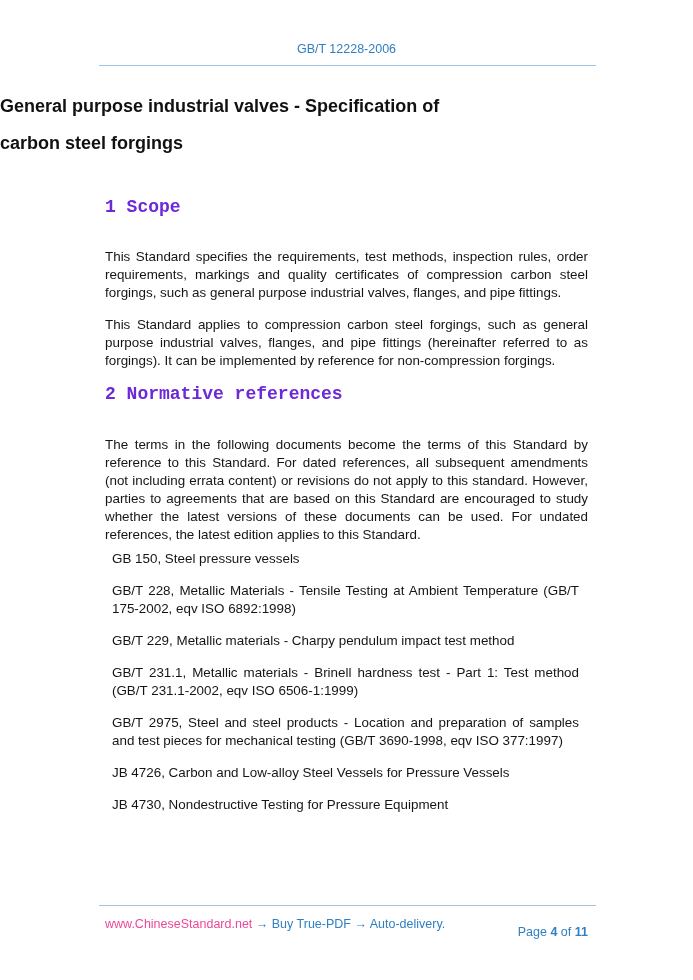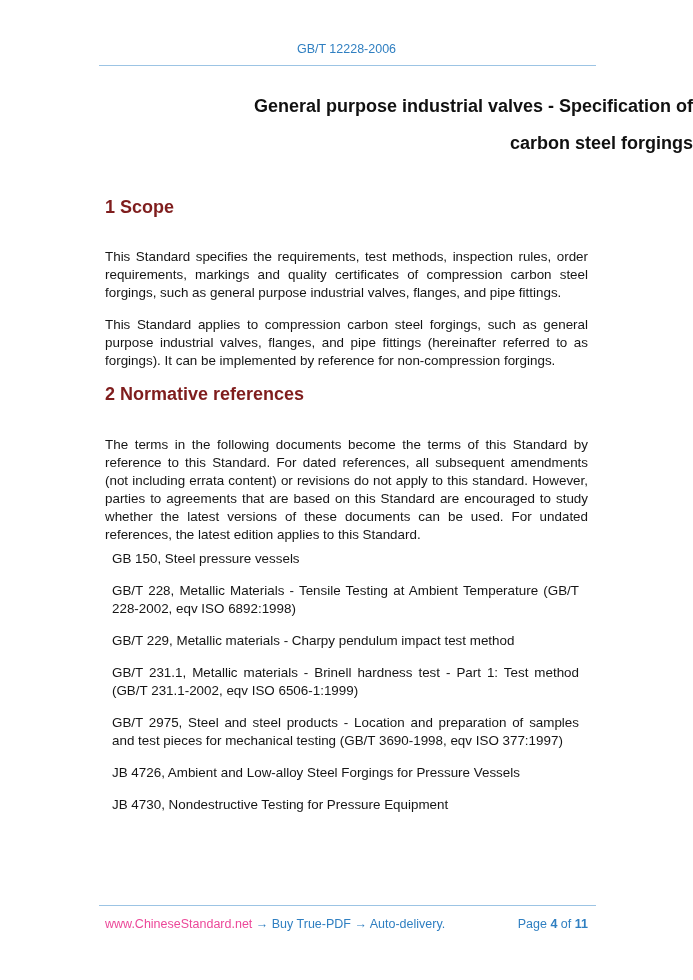--- a/index.html
+++ b/index.html
@@ -35,41 +35,42 @@
       left: 99px;
       width: 497px;
       height: 1px;
       background: #9cc4e4;
     }
     .title {
       position: absolute;
       top: 88px;
       left: 0;
       width: 693px;
-      text-align: right;
+      text-align: left;
       font-weight: bold;
       font-size: 18px;
       line-height: 37px;
       color: #111;
     }
     .content {
       position: absolute;
       left: 105px;
       width: 483px;
       font-size: 13.4px;
       line-height: 18px;
       color: #151515;
       margin-top: 8px;
     }
     .h1 {
       position: absolute;
       left: 105px;
       font-weight: bold;
       font-size: 18px;
-      color: #7f1d1d;
+      color: #6d28d9;
+      font-family: Liberation Mono, monospace;
     }
     .para {
       text-align: justify;
       margin: 0;
     }
     .ref-list {
       position: absolute;
       left: 112px;
       width: 467px;
       font-size: 13.4px;
@@ -96,21 +97,21 @@
       font-size: 12.5px;
       color: #2f7fc1;
     }
     .footer a {
       color: #ec4899;
       margin-top: 37px;
     }
     .footer .page-num {
       position: absolute;
       right: 0;
-      top: 0;
+      top: 8px;
     }
     .footer .page-num b {
       font-weight: bold;
     }
   </style>
 </head>
 <body>
 
 <div class="page">
 
@@ -133,25 +134,25 @@
   </div>
 
   <div class="h1" style="top:384px;">2 Normative references</div>
 
   <div class="content" style="top:428px;">
     <p class="para">The terms in the following documents become the terms of this Standard by reference to this Standard. For dated references, all subsequent amendments (not including errata content) or revisions do not apply to this standard. However, parties to agreements that are based on this Standard are encouraged to study whether the latest versions of these documents can be used. For undated references, the latest edition applies to this Standard.</p>
   </div>
 
   <div class="ref-list" style="top:550px;">
     <p class="ref-item">GB 150, Steel pressure vessels</p>
-    <p class="ref-item">GB/T 228, Metallic Materials - Tensile Testing at Ambient Temperature (GB/T 228-2002, eqv ISO 6892:1998)</p>
+    <p class="ref-item">GB/T 228, Metallic Materials - Tensile Testing at Ambient Temperature (GB/T 175-2002, eqv ISO 6892:1998)</p>
     <p class="ref-item">GB/T 229, Metallic materials - Charpy pendulum impact test method</p>
     <p class="ref-item">GB/T 231.1, Metallic materials - Brinell hardness test - Part 1: Test method (GB/T 231.1-2002, eqv ISO 6506-1:1999)</p>
     <p class="ref-item">GB/T 2975, Steel and steel products - Location and preparation of samples and test pieces for mechanical testing (GB/T 3690-1998, eqv ISO 377:1997)</p>
-    <p class="ref-item">JB 4726, Ambient and Low-alloy Steel Forgings for Pressure Vessels</p>
+    <p class="ref-item">JB 4726, Carbon and Low-alloy Steel Vessels for Pressure Vessels</p>
     <p class="ref-item">JB 4730, Nondestructive Testing for Pressure Equipment</p>
   </div>
 
   <div class="footer-rule"></div>
 
   <div class="footer">
     <a>www.ChineseStandard.net</a><span> → Buy True-PDF → Auto-delivery.</span>
     <span class="page-num">
       <span>Page</span>
       <b>4</b>

